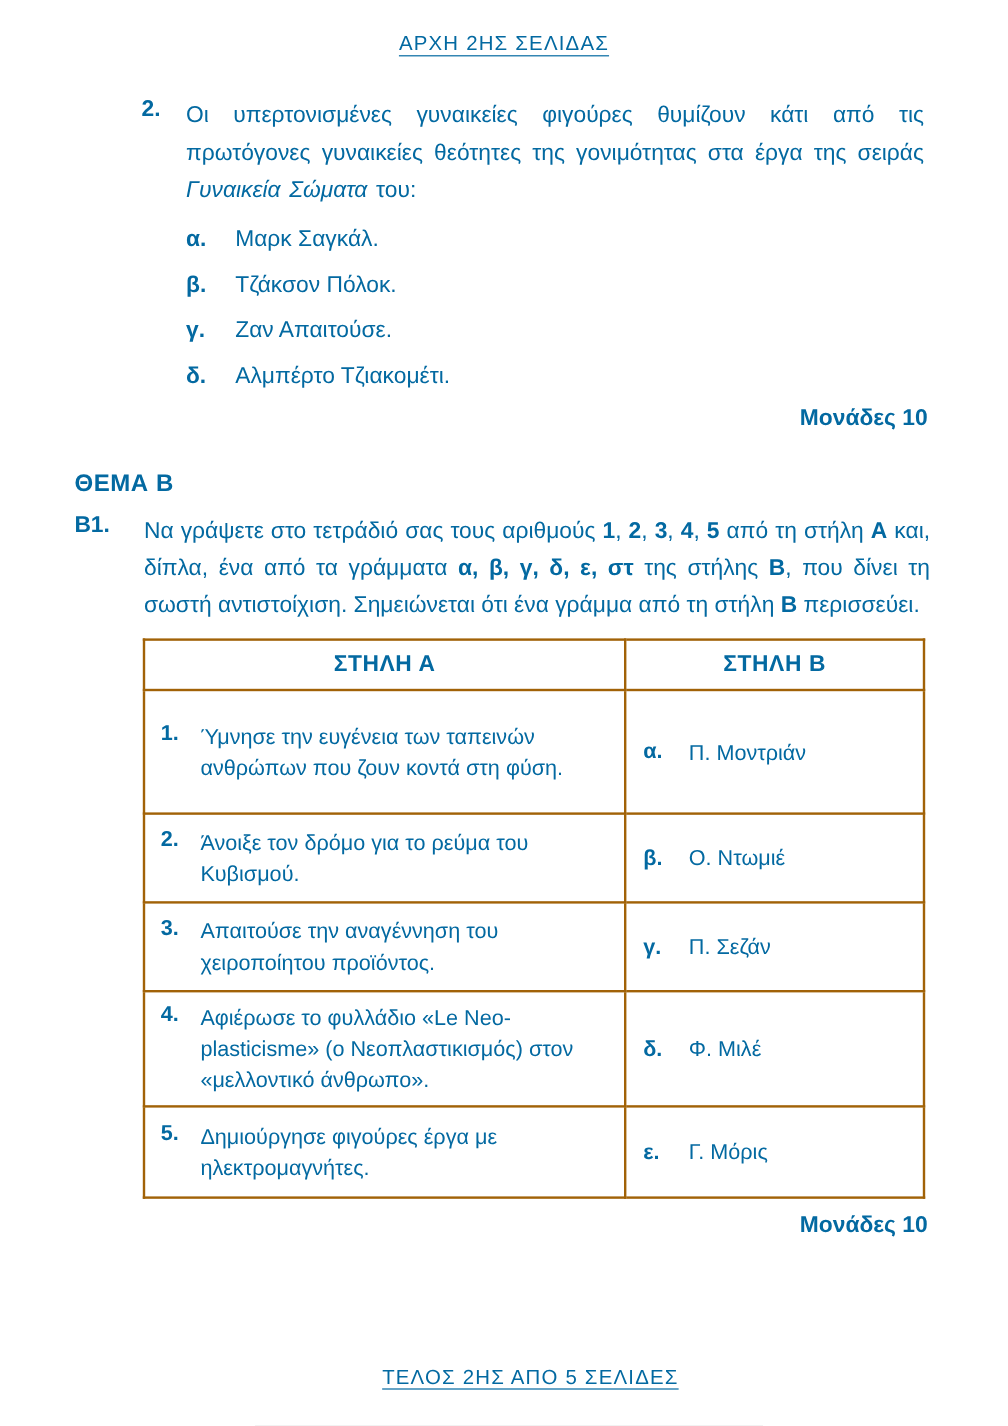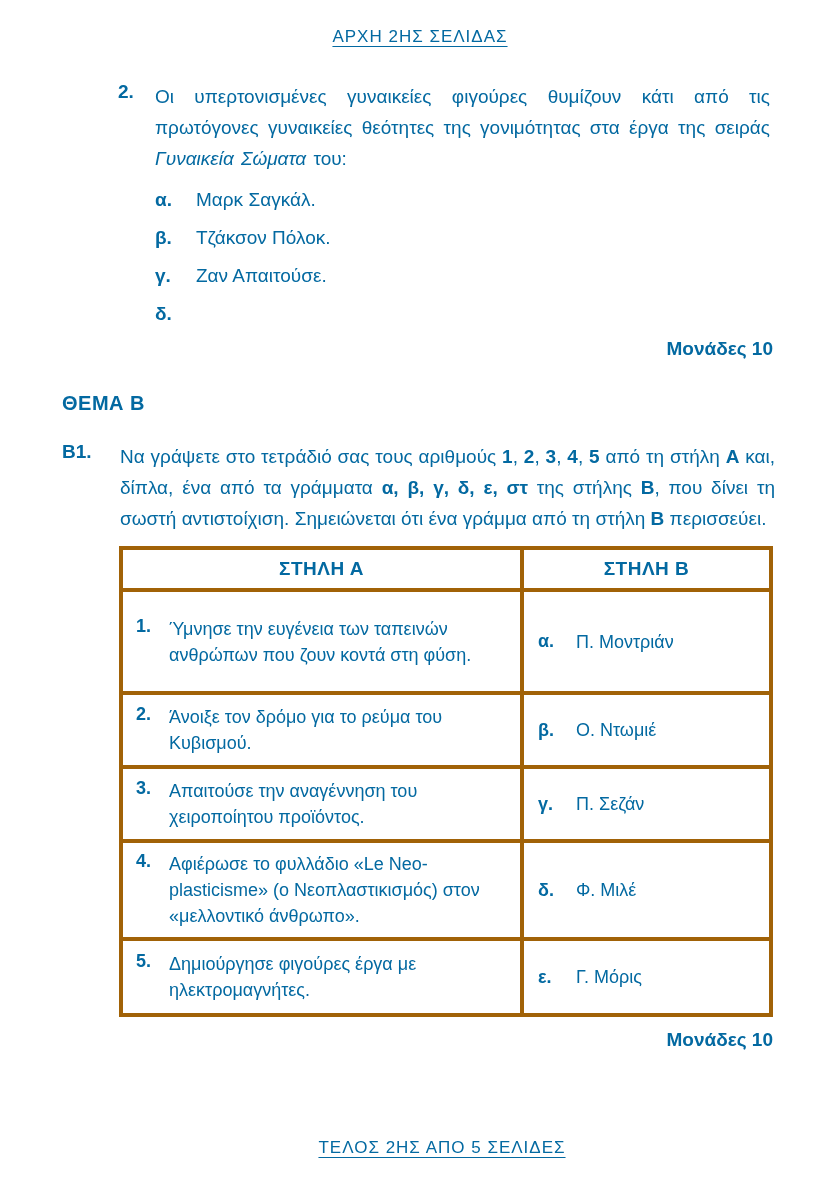--- a/index.html
+++ b/index.html
@@ -46,39 +46,39 @@
     font-weight: 700;
   }
 
   
   .theme-heading {
     margin: 32px 0 0 62px;
     font-weight: 700;
     font-size: 20px;
     letter-spacing: 0.5px;
   }
-  .b1 { display: flex; margin: 26px 62px 0 62px; }
+  .b1 { display: flex; margin: 12px 62px 0 62px; }
   .b1-label { width: 58px; font-weight: 700; flex: none; }
   .b1-text {
     flex: 1;
     max-width: 655px;
     text-align: justify;
     line-height: 31px;
   }
 
   
   .match-table {
     margin: 12px 0 0 119px;
     border-collapse: collapse;
     table-layout: fixed;
     width: 650px;
     font-size: 18px;
   }
   .match-table td, .match-table th {
-    border: 4px solid #a16207;
+    border: 2px solid #a16207;
     vertical-align: middle;
     padding: 8px 0;
   }
   .match-table th { font-weight: 700; font-size: 19px; letter-spacing: 0.5px; }
   .col-a { width: 401px; }
   .col-b { width: 249px; }
   .cell-a { display: flex; }
   .cell-a .num { width: 46px; padding-left: 13px; font-weight: 700; flex: none; }
   .cell-a .stmt { flex: 1; padding-right: 16px; line-height: 26px; }
   .cell-b { display: flex; align-items: center; }
@@ -126,20 +126,21 @@
     <div class="option">
       <span class="opt-letter">β.</span>
       <span>Τζάκσον Πόλοκ.</span>
     </div>
     <div class="option">
       <span class="opt-letter">γ.</span>
       <span>Ζαν Απαιτούσε.</span>
     </div>
     <div class="option">
       <span class="opt-letter">δ.</span>
+      <span>Αλμπέρτο Τζιακομέτι.</span>
     </div>
   </div>
 
   <div class="points">Μονάδες 10</div>
 
   <div class="theme-heading">ΘΕΜΑ Β</div>
 
   <div class="b1">
     <div class="b1-label">Β1.</div>
     <div class="b1-text"><span>Να γράψετε στο τετράδιό σας τους αριθμούς </span><span style="font-weight: 700;">1</span><span>, </span><span style="font-weight: 700;">2</span><span>, </span><span style="font-weight: 700;">3</span><span>, </span><span style="font-weight: 700;">4</span><span>, </span><span style="font-weight: 700;">5</span><span> από τη στήλη </span><span style="font-weight: 700;">Α</span><span> και, δίπλα, ένα από τα γράμματα </span><span style="font-weight: 700;">α, β, γ, δ, ε, στ</span><span> της στήλης </span><span style="font-weight: 700;">Β</span><span>, που δίνει τη σωστή αντιστοίχιση. Σημειώνεται ότι ένα γράμμα από τη στήλη </span><span style="font-weight: 700;">Β</span><span> περισσεύει.</span></div>

